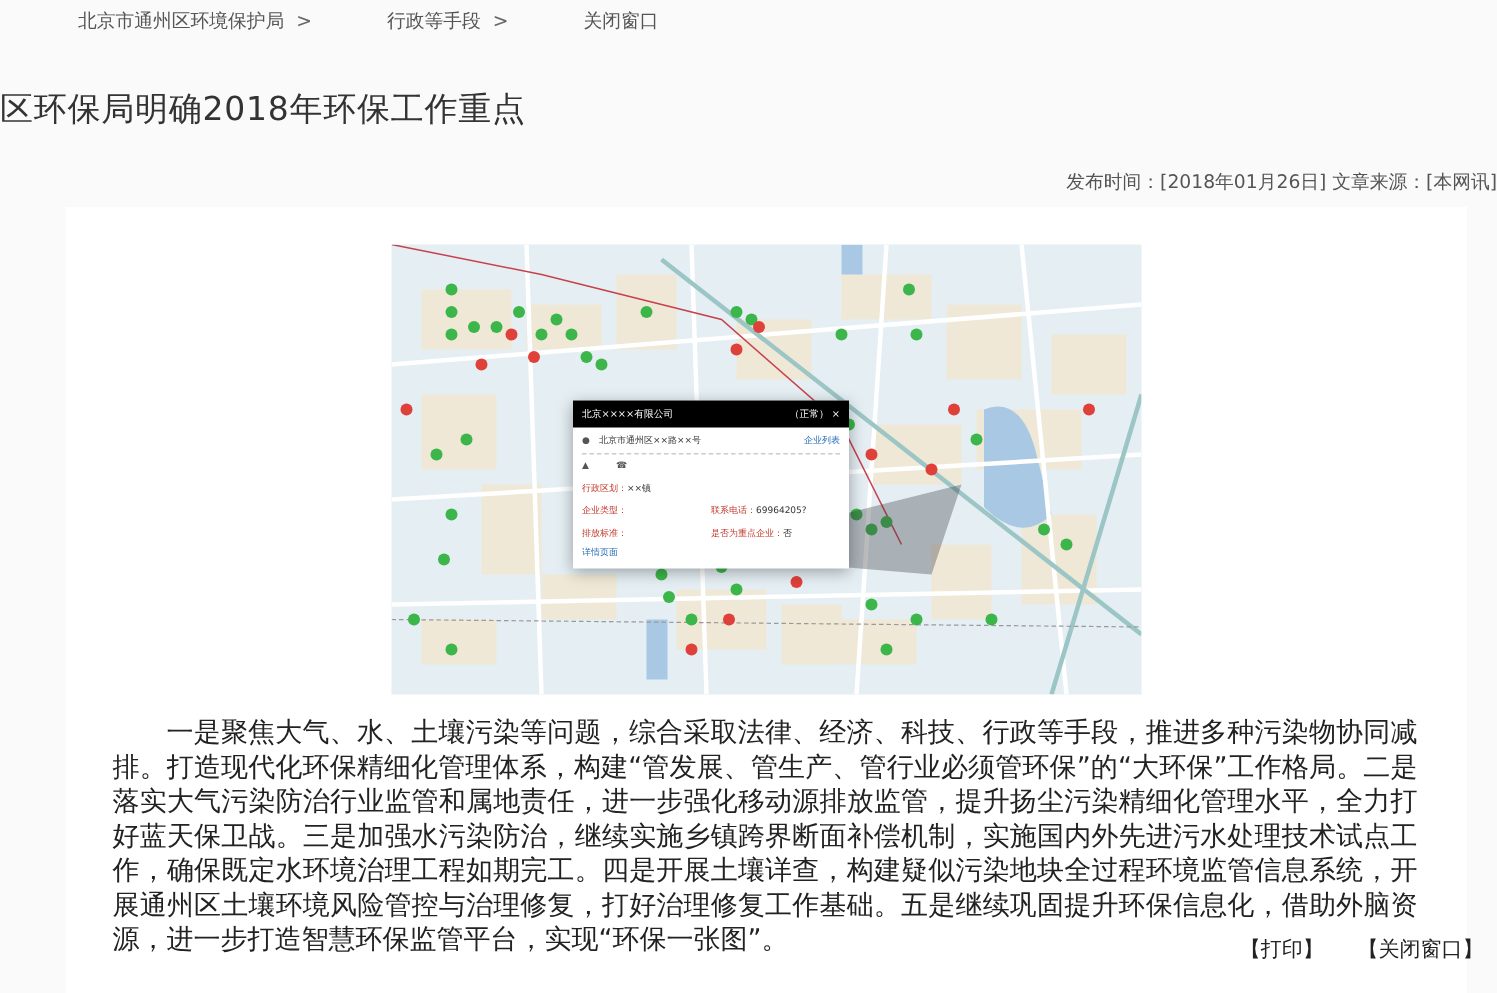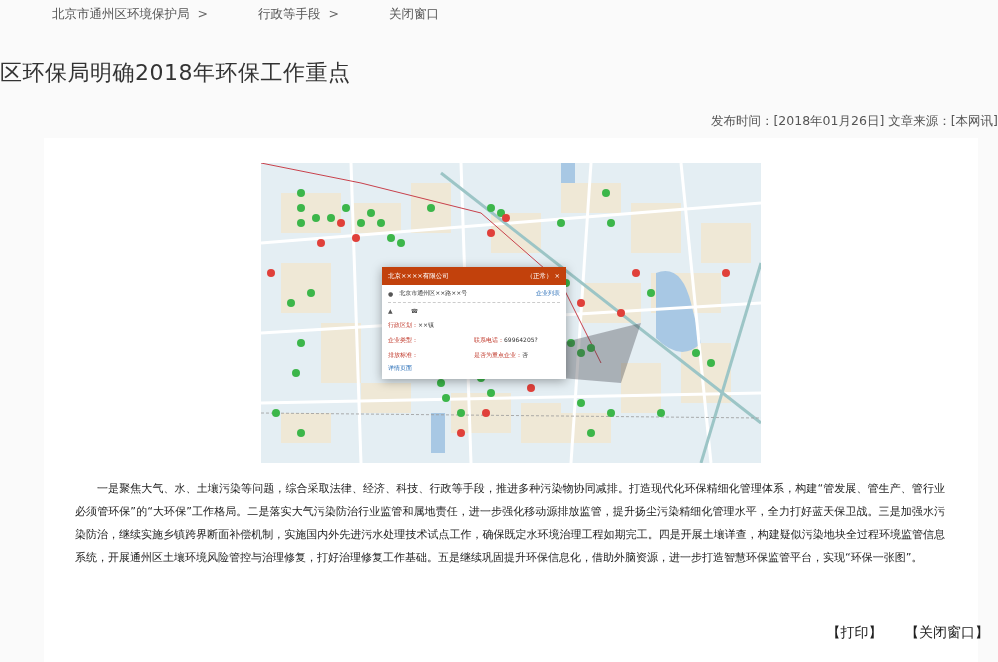--- a/index.html
+++ b/index.html
@@ -32,32 +32,32 @@
     position:absolute; left:261px; top:163px; width:500px; height:300px;
     background:#e4eef3; overflow:hidden;
   }
   .map svg { position:absolute; left:0; top:0; }
   .popup {
     position:absolute; left:121px; top:104px; width:184px; height:112px;
     background:#fff; box-shadow:0 2px 10px rgba(0,0,0,0.35);
     font-size:6px; color:#333;
   }
   .popup-head {
-    height:18px; background:#c2410c; color:#fff;
+    height:18px; background:#000000; color:#fff;
     display:flex; align-items:center; justify-content:space-between;
     padding:0 6px; font-size:6.5px;
   }
   .popup-row { display:flex; align-items:center; padding:4px 6px; }
   .popup .lbl { color:#c0392b; }
   .popup .lnk { color:#2a6fb8; }
   .popup .dash { border-bottom:1px dashed #ccc; margin:0 6px; }
   .popup-grid { display:grid; grid-template-columns:1fr 1fr; row-gap:6px; padding:3px 6px; }
   .body-text {
     position:absolute; left:75px; top:477px; width:870px;
-    font-size:11px; line-height:23px; color:#222;
+    font-size:18px; line-height:23px; color:#222;
     text-indent:2em; text-align:justify;
     font-family:"DejaVu Sans",sans-serif;
   }
   .actions {
     position:absolute; left:0; width:998px; top:624px;
     text-align:right; font-size:14px; color:#222;
   }
   .actions span { cursor:pointer; margin:0 9px; }
 </style>
 </head>

